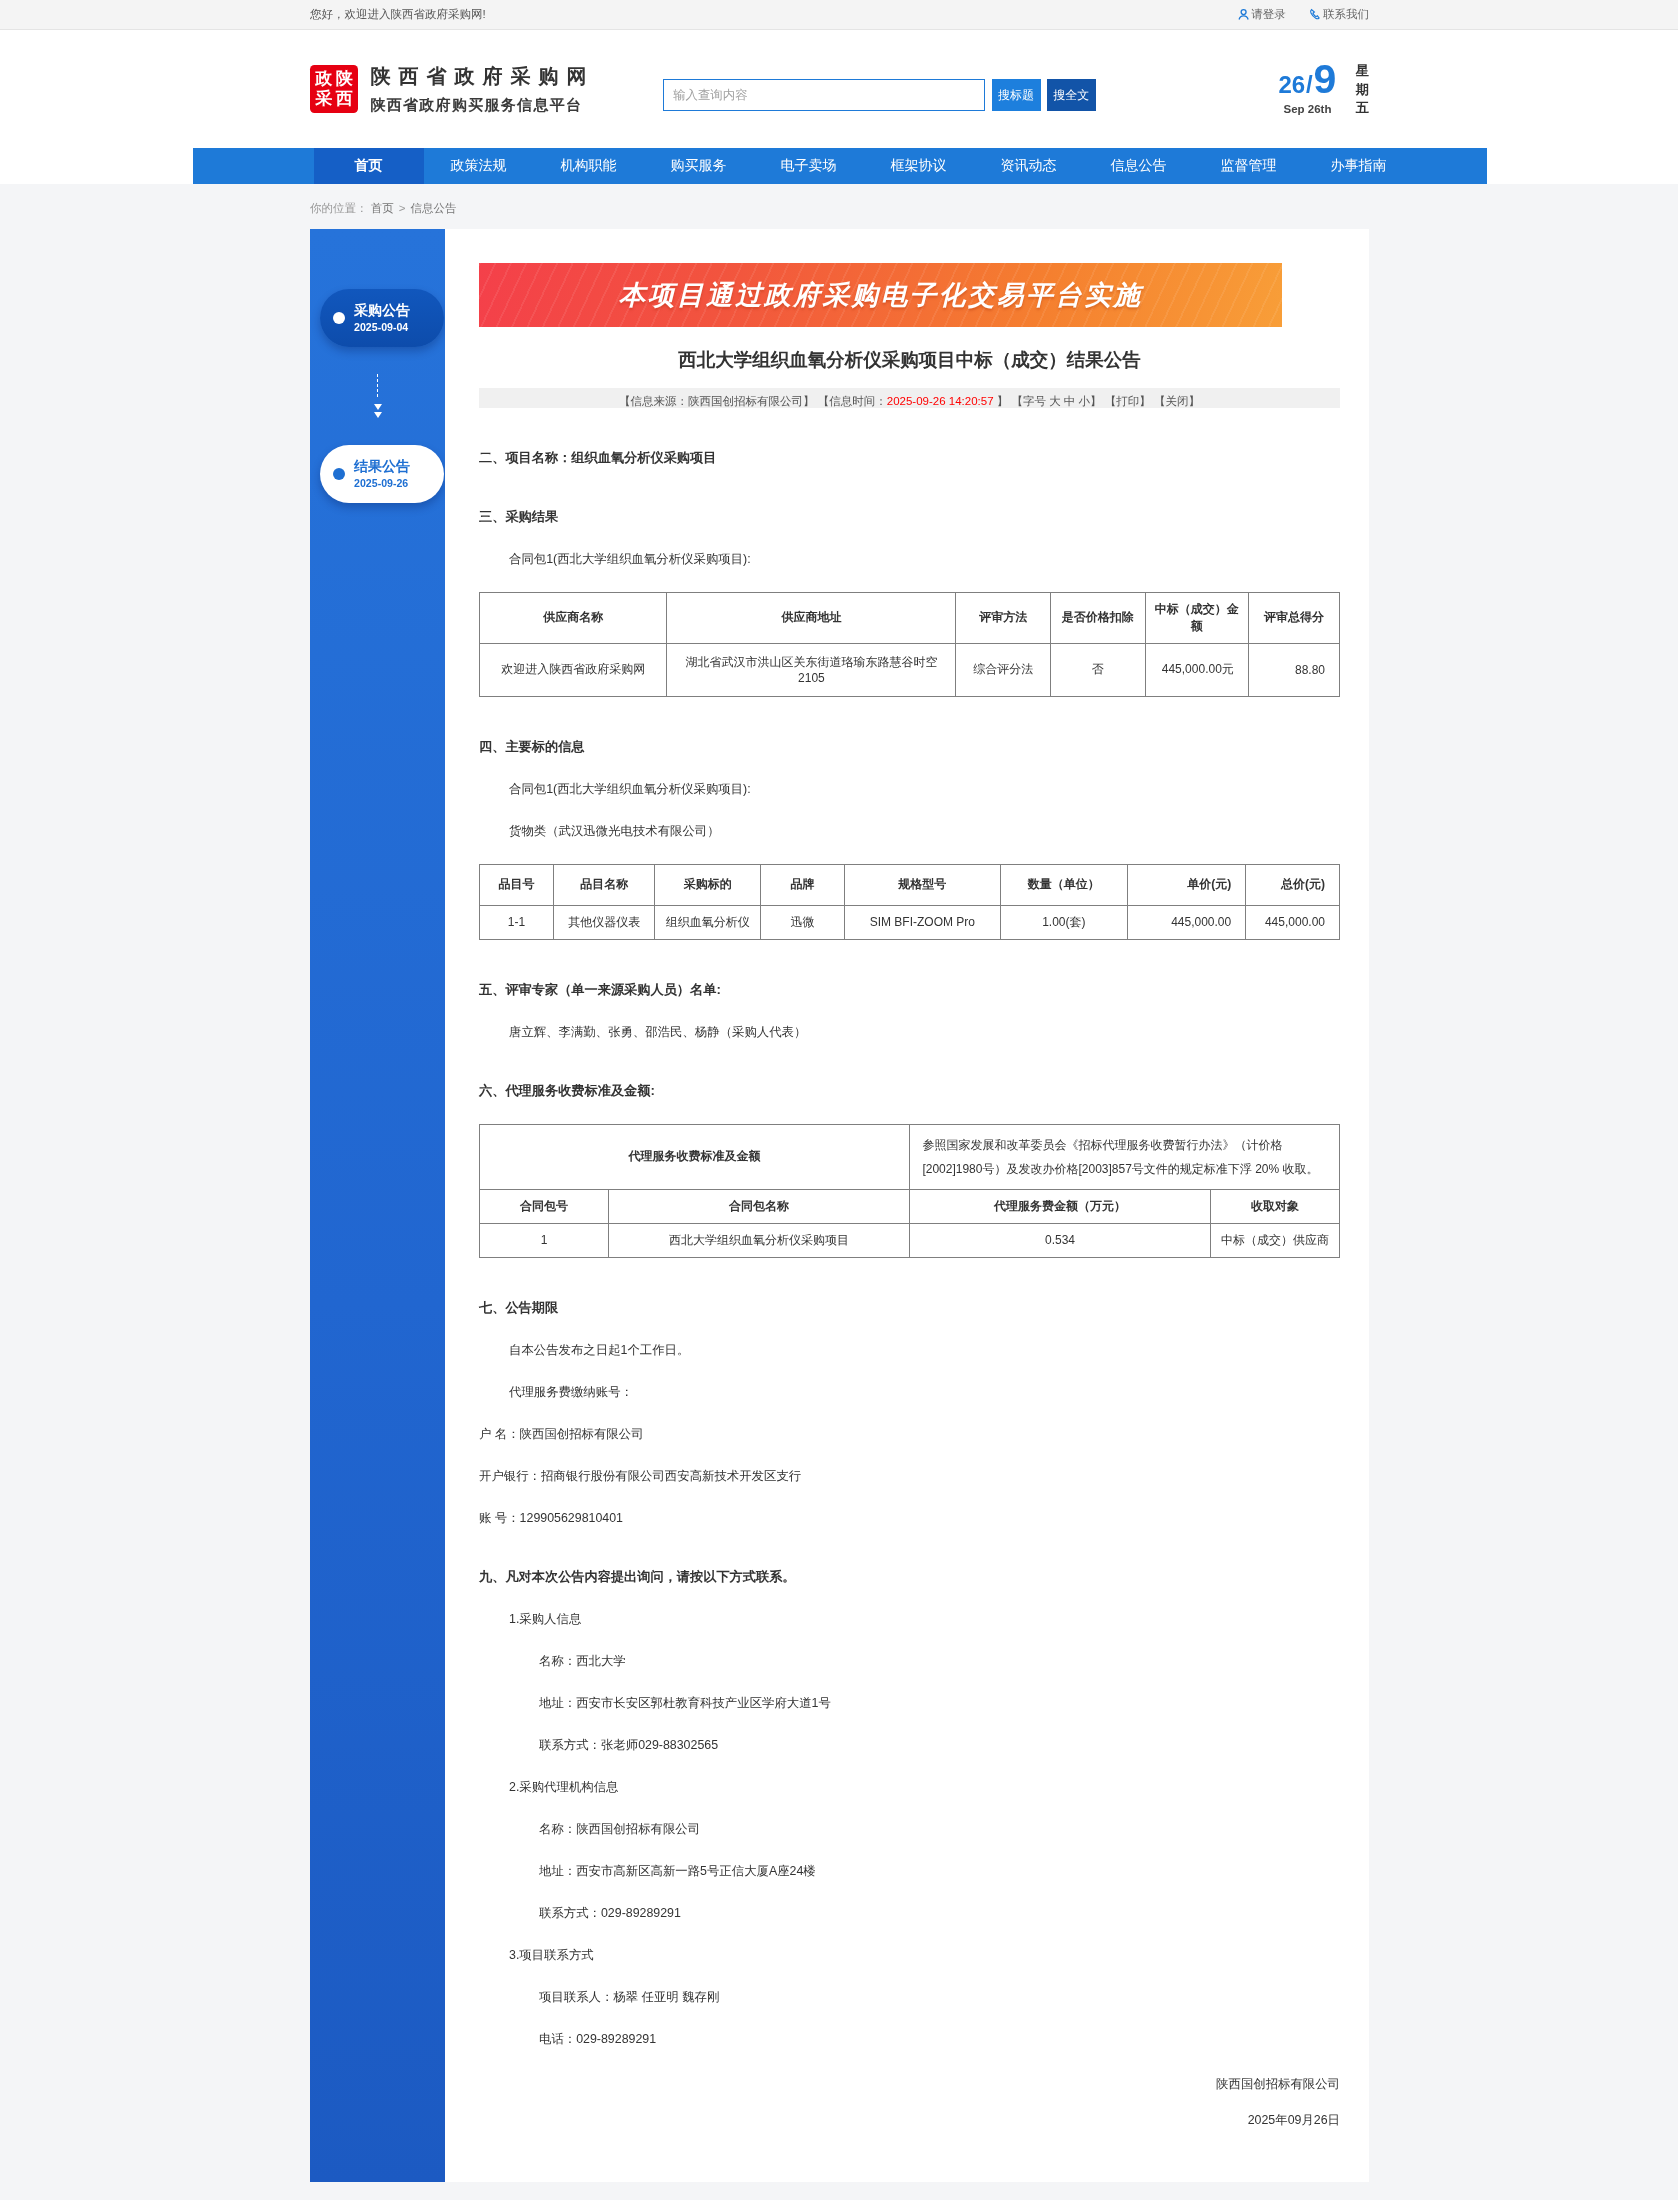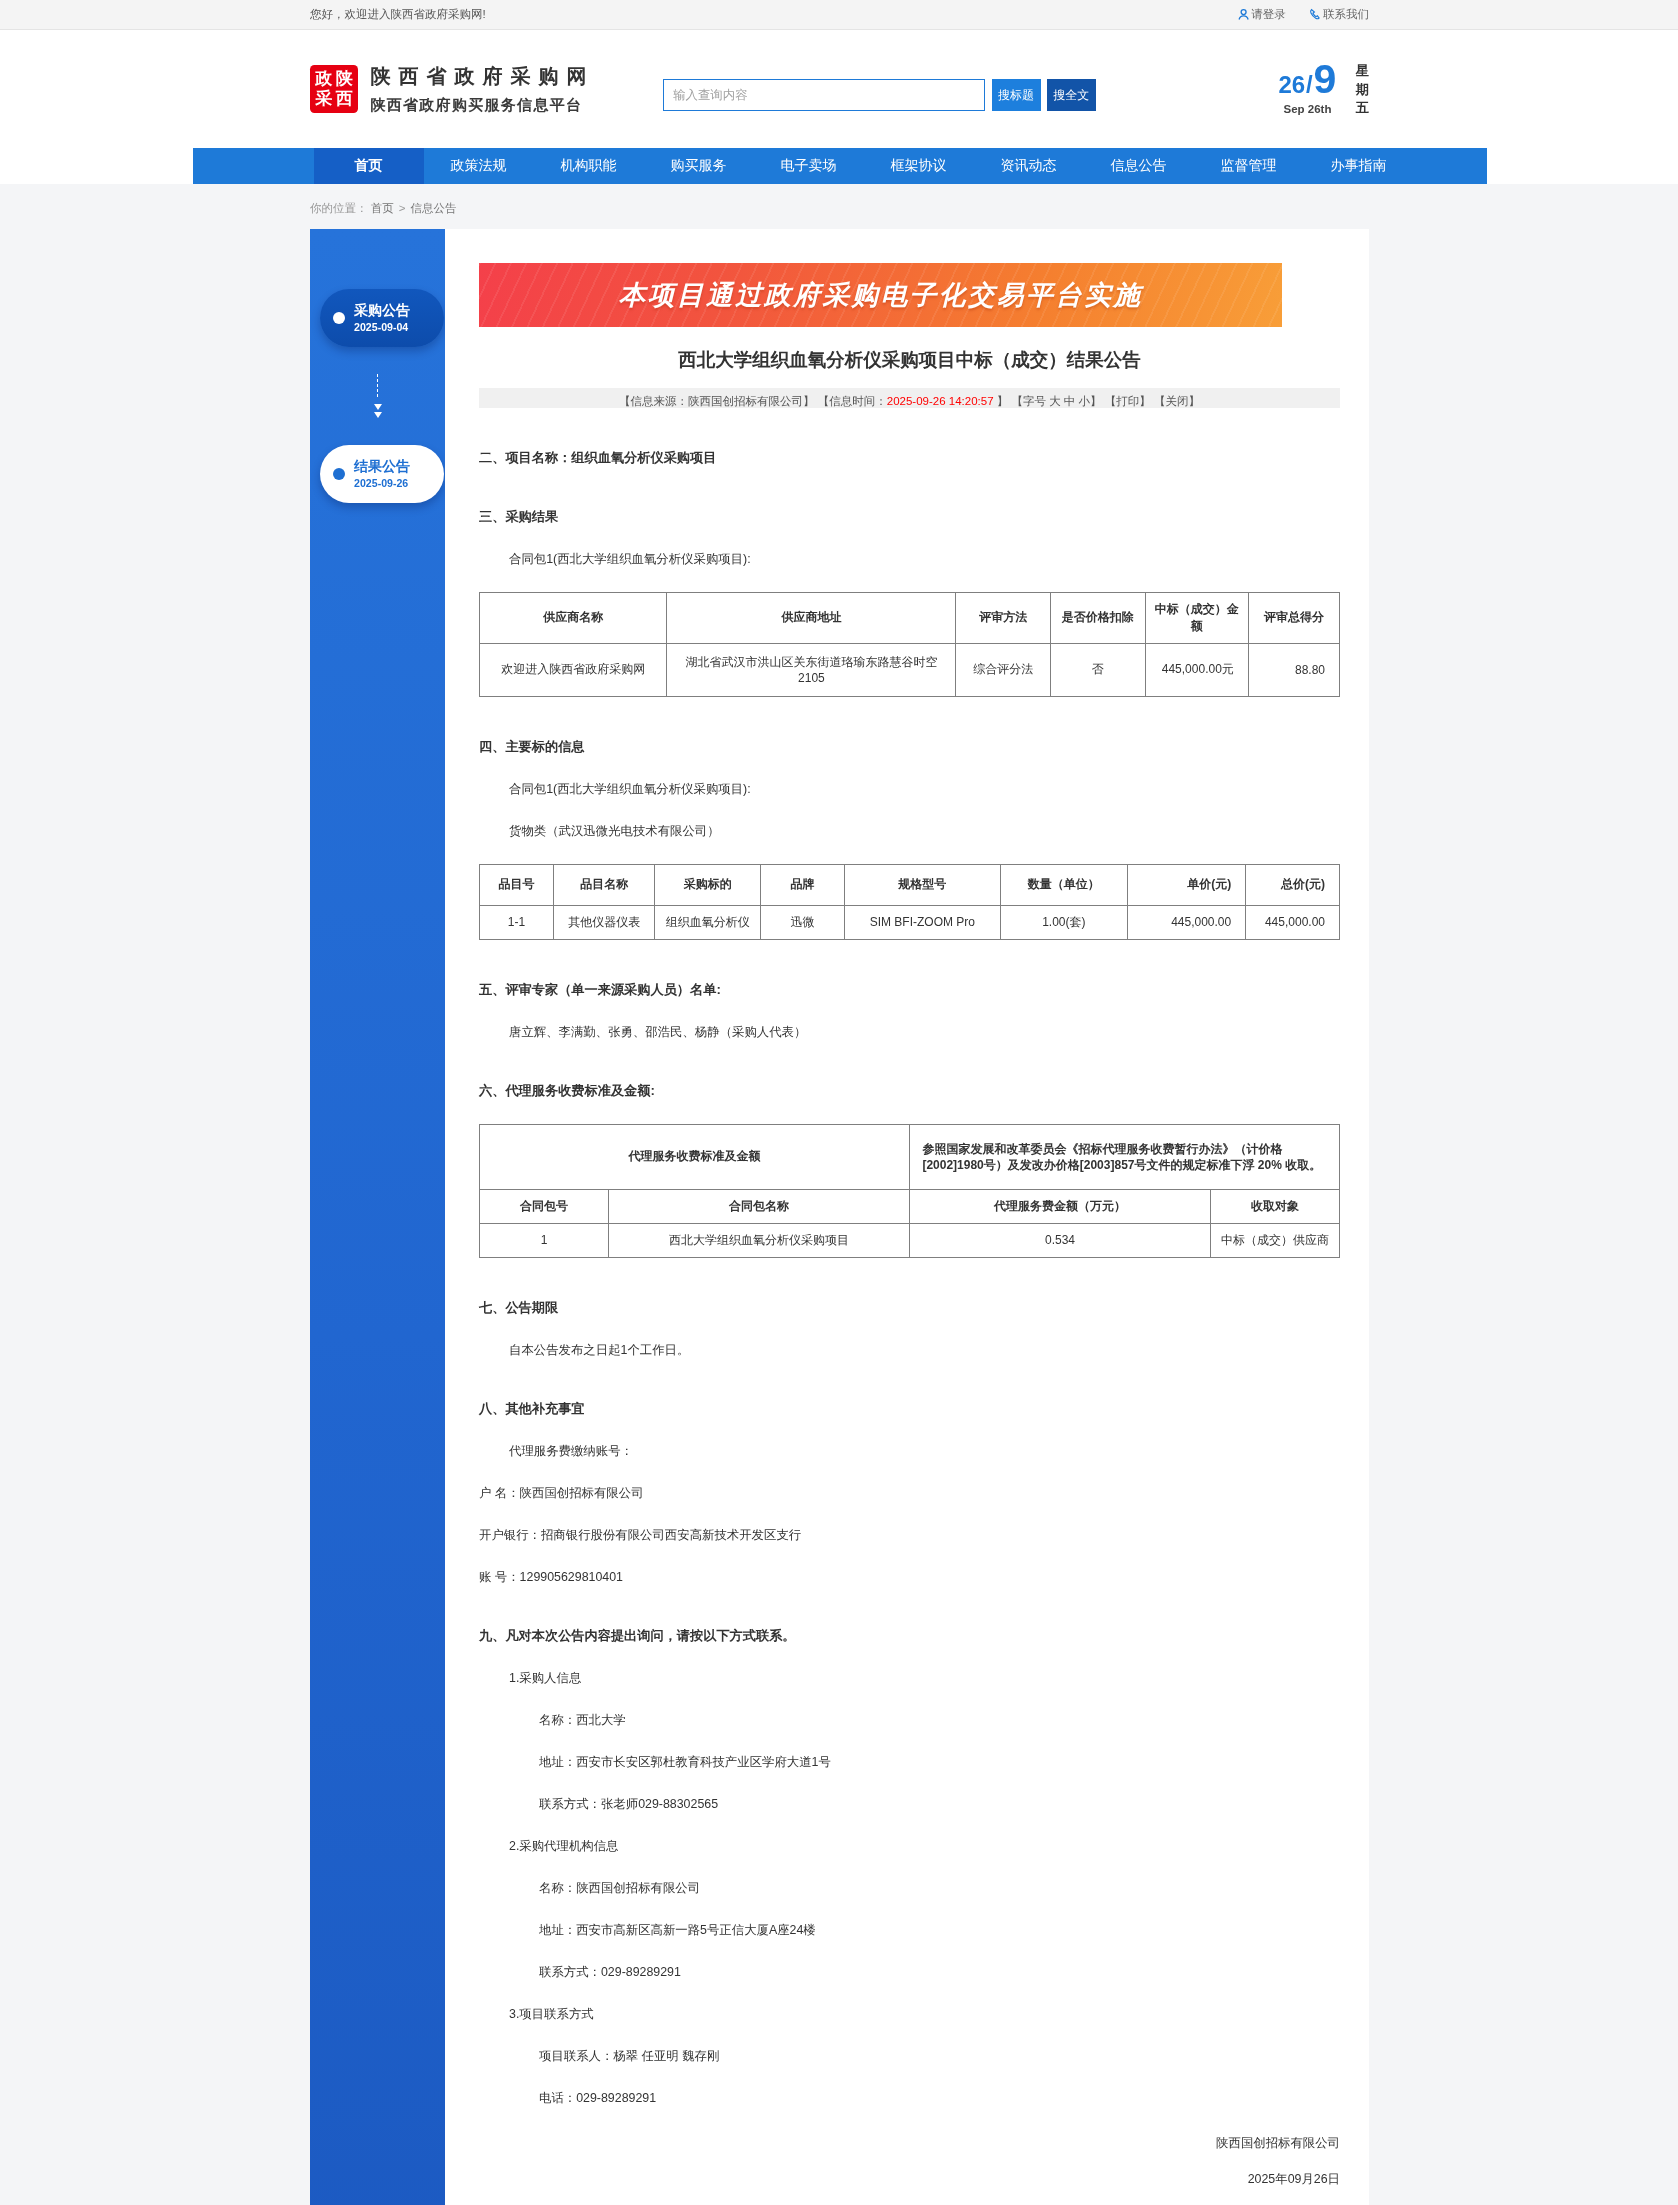--- a/index.html
+++ b/index.html
@@ -102,21 +102,21 @@
 
   table.grid { width:100%; border-collapse:collapse; margin-top:24px; }
   table.grid th, table.grid td { border:0.9px solid #7f7f7f; font-size:12px; color:#333; text-align:center; padding:8px 7px; }
   table.grid th { font-weight:bold; }
   .t1 th { height:51px; }
   .t1 td { height:53px; }
   .t2 th { height:41px; }
   .t2 td { height:34px; }
   .num-r { text-align:right !important; padding-right:14px !important; }
   .t3 .merged-label { font-weight:bold; height:65px; }
-  .t3 .merged-desc { font-weight:bold; text-align:left; line-height:16px; padding:5.3px 12.4px; }
+  .t3 .merged-desc { font-weight:normal; text-align:left; line-height:24px; padding:5.3px 12.4px; }
   .t3 th { height:32px; }
   .t3 td.datarow { height:34px; }
 
   .signature { text-align:right; margin-top:28px; font-size:12.4px; }
   .signature .sig-date { margin-top:19.4px; }
 </style>
 </head>
 <body>
 
 <div class="topbar">
@@ -342,21 +342,20 @@
           <td class="datarow">西北大学组织血氧分析仪采购项目</td>
           <td class="datarow">0.534</td>
           <td class="datarow">中标（成交）供应商</td>
         </tr>
       </tbody>
         </table>
 
       <div class="sec-h">七、公告期限</div>
       <div class="p ind1">自本公告发布之日起1个工作日。</div>
 
-      <div class="sec-h">八、其他补充事宜</div>
       <div class="p ind1">代理服务费缴纳账号：</div>
       <div class="p">户  名：陕西国创招标有限公司</div>
       <div class="p">开户银行：招商银行股份有限公司西安高新技术开发区支行</div>
       <div class="p">账  号：129905629810401</div>
 
       <div class="sec-h">九、凡对本次公告内容提出询问，请按以下方式联系。</div>
       <div class="p ind1">1.采购人信息</div>
       <div class="p ind2">名称：西北大学</div>
       <div class="p ind2">地址：西安市长安区郭杜教育科技产业区学府大道1号</div>
       <div class="p ind2">联系方式：张老师029-88302565</div>

